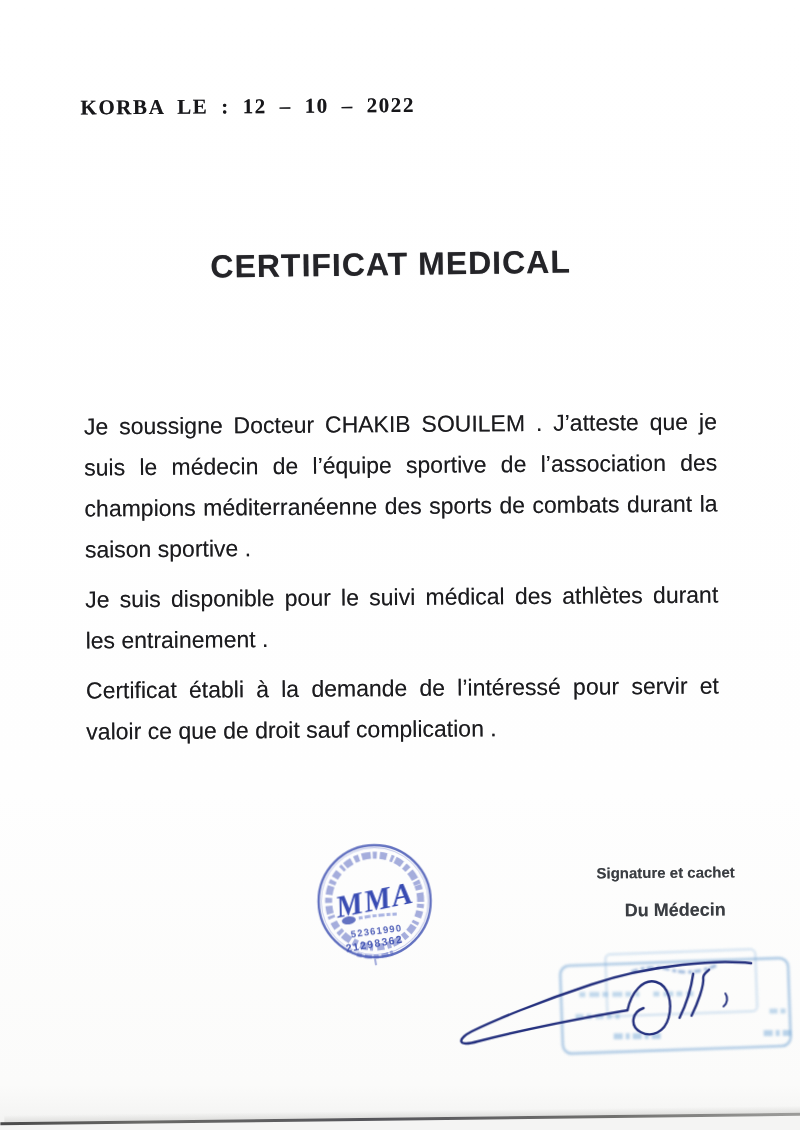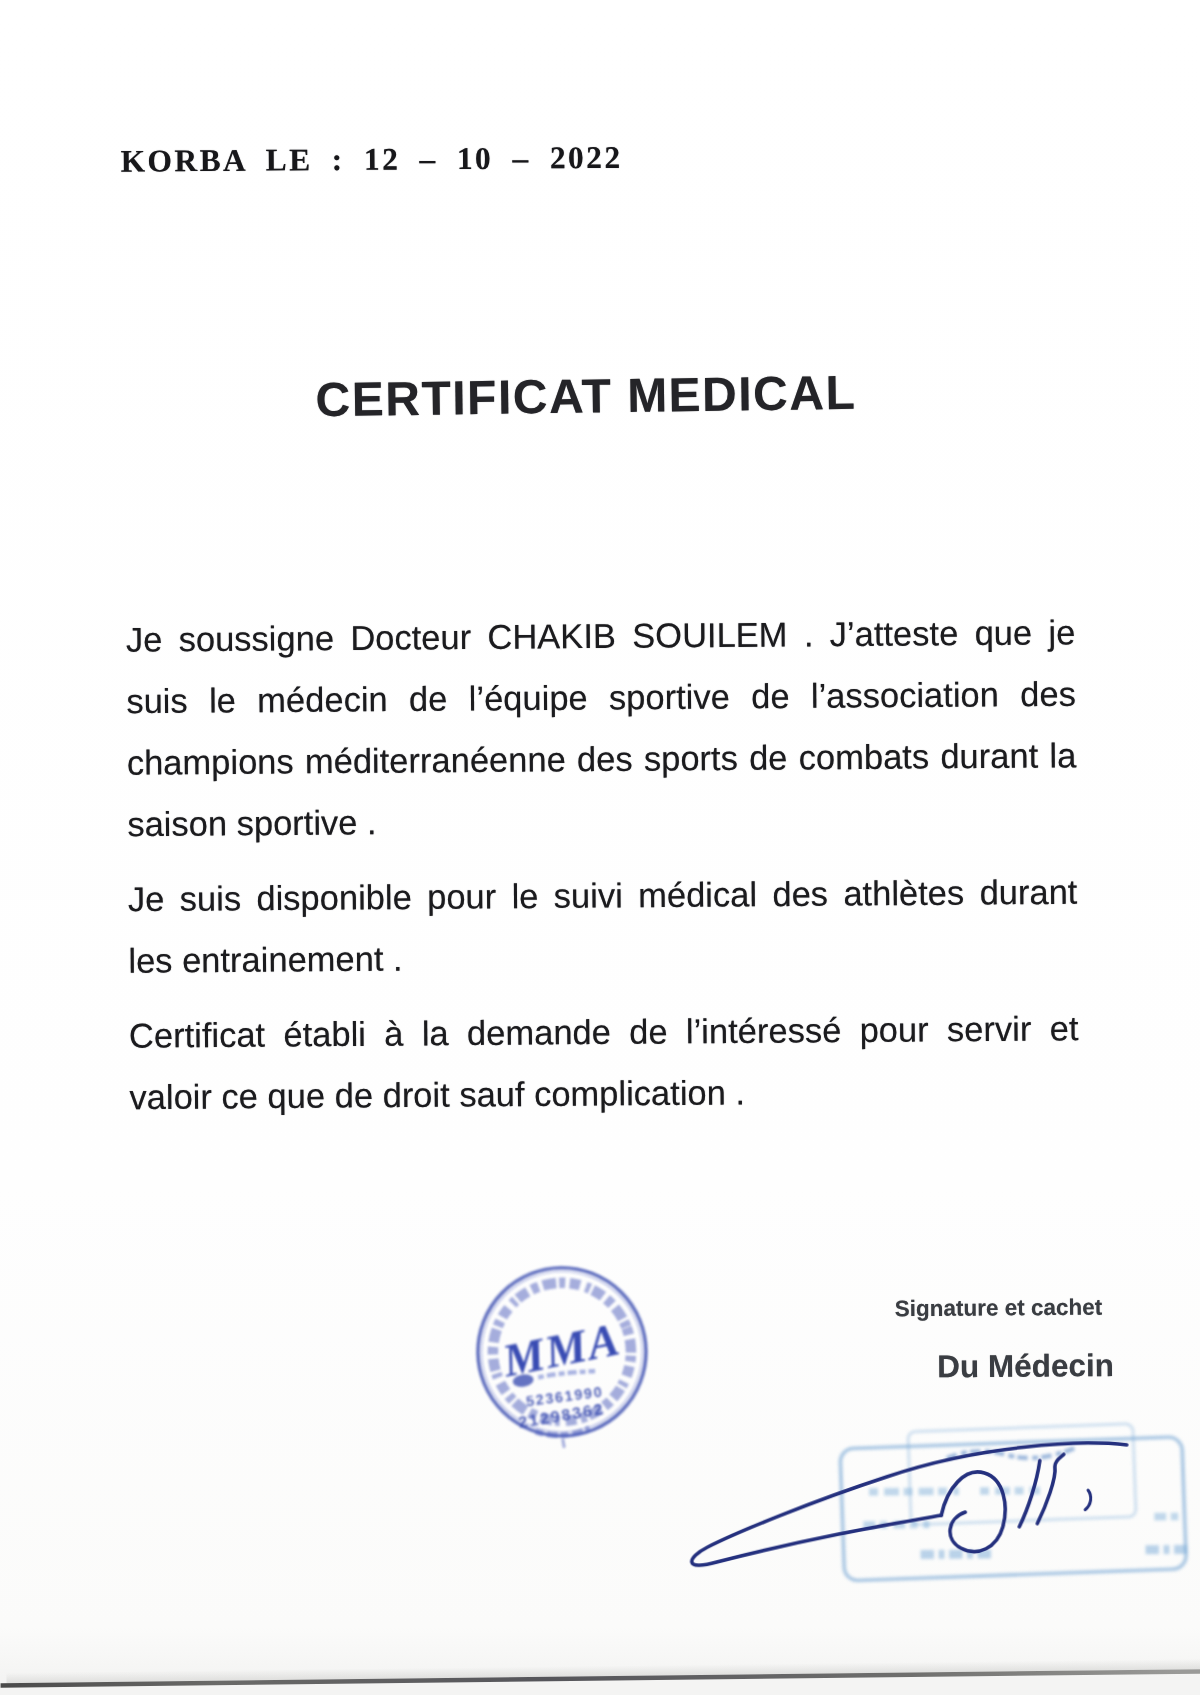--- a/index.html
+++ b/index.html
@@ -68,21 +68,21 @@
     font-size: 15px;
     font-weight: bold;
     color: #3a3d42;
     text-shadow: 0 0 0.5px rgba(50,53,58,0.5);
     white-space: nowrap;
   }
   .sig-caption-2 {
     position: absolute;
     left: 622px;
     top: 902px;
-    font-size: 21px;
+    font-size: 18px;
     font-weight: bold;
     color: #3a3d42;
     text-shadow: 0 0 0.5px rgba(50,53,58,0.5);
     white-space: nowrap;
   }
   .round-stamp {
     position: absolute;
     left: 306px;
     top: 838px;
     width: 134px;

